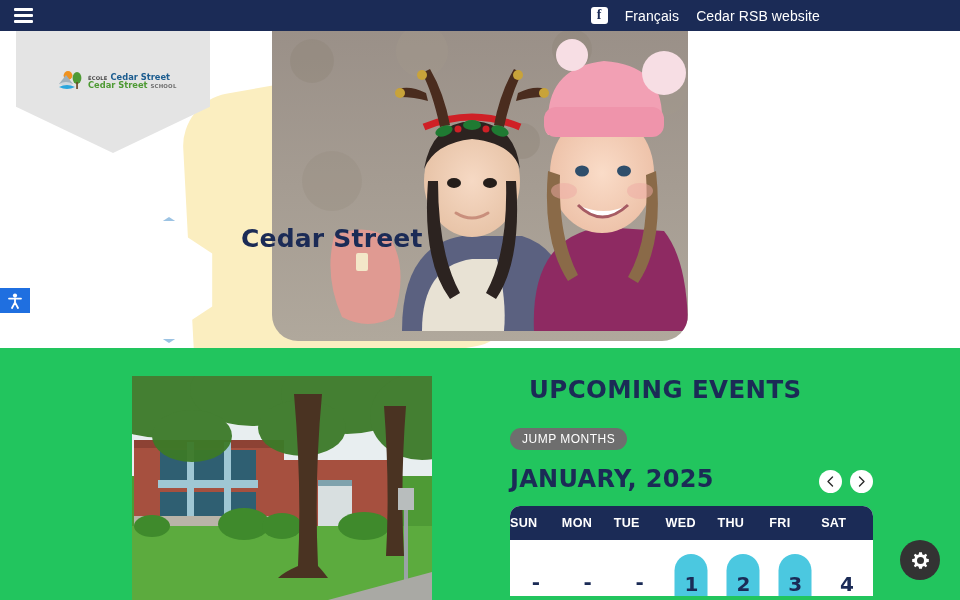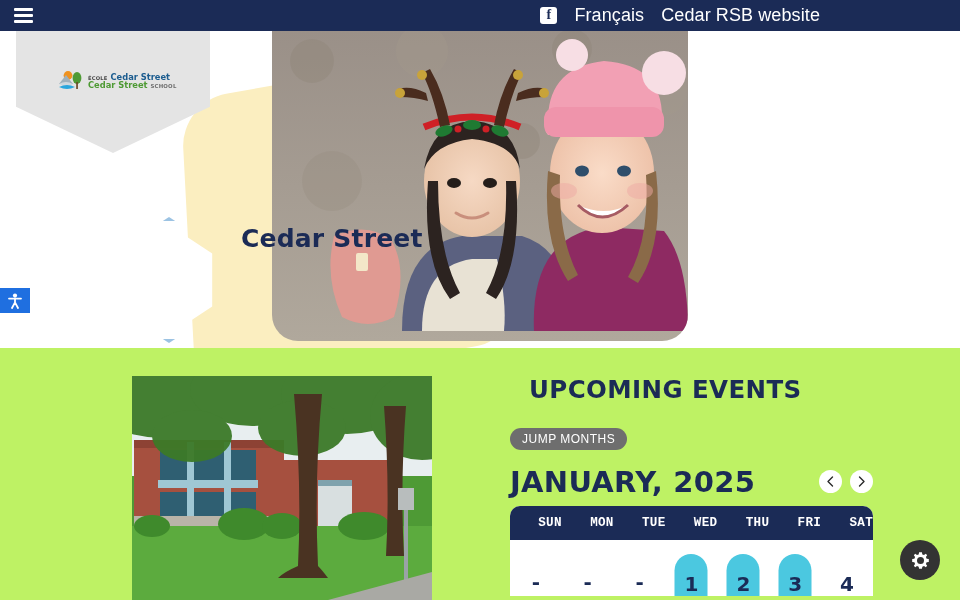--- a/index.html
+++ b/index.html
@@ -21,21 +21,21 @@
   }
   .hamburger i{ display:block; height:2.6px; background:#fff; border-radius:1px; }
   .topbar-right{
     margin-left:auto; margin-right:140px; display:flex; align-items:center; gap:17px;
   }
   .fb-icon{
     width:17px; height:17px; background:#ffffff; border-radius:3px;
     color:#1b2b56; font-weight:bold; font-size:14px; line-height:16px;
     text-align:center; font-family:"Liberation Serif", serif; cursor:pointer;
   }
-  .top-link{ color:#ffffff; font-size:18px; letter-spacing:.1px; cursor:pointer; white-space:nowrap; }
+  .top-link{ color:#ffffff; font-size:14px; letter-spacing:.1px; cursor:pointer; white-space:nowrap; }
 
   
   .hero{ position:absolute; top:31px; left:0; width:960px; height:317px; background:#fff; overflow:hidden; }
 
   .logo-badge{
     position:absolute; top:0px; left:16px; width:194px; height:122px;
     background:#e4e4e4;
     border-radius:0 0 22px 22px;
     clip-path: polygon(0 0, 100% 0, 100% 62%, 50% 100%, 0 62%);
     z-index:12;
@@ -83,60 +83,60 @@
   
   .a11y{
     position:absolute; left:0; top:288px; width:30px; height:25px;
     background:#1f6fe0; z-index:60; cursor:pointer;
     display:flex; align-items:center; justify-content:center;
   }
 
   
   .events{
     position:absolute; top:348px; left:0; width:960px; height:252px;
-    background:#bef264; overflow:hidden;
+    background:#22c55e; overflow:hidden;
   }
   .school-photo{
     position:absolute; left:132px; top:28px; width:300px; height:224px;
     overflow:hidden;
   }
   .events-head{
     position:absolute; left:529px; top:27px;
     font-size:24.5px; font-weight:bold; color:#1b2b56; letter-spacing:.4px;
     font-family:"DejaVu Sans", sans-serif;
   }
   .jump-months{
     position:absolute; left:510px; top:80px; height:22px; padding:0 12px;
     background:#6e6e6e; color:#fff; border-radius:11px; border:none;
     font-size:12px; letter-spacing:.5px; display:flex; align-items:center;
     cursor:pointer; font-family:"Liberation Sans", sans-serif;
   }
   .month-label{
     position:absolute; left:510px; top:117px;
-    font-size:29px; font-weight:bold; color:#1b2b56; letter-spacing:.3px;
+    font-size:24px; font-weight:bold; color:#1b2b56; letter-spacing:.3px;
     font-family:"DejaVu Sans", sans-serif;
   }
   .nav-btns{ position:absolute; right:87px; top:122px; display:flex; gap:8px; }
   .nav-btn{
     width:23px; height:23px; border-radius:50%; background:#ffffff; border:none;
     display:flex; align-items:center; justify-content:center; cursor:pointer;
     color:#2a2a2a;
   }
 
   .calendar{
     position:absolute; left:510px; top:158px; width:363px;
     background:#ffffff; border-radius:10px 10px 0 0; overflow:hidden;
   }
   .cal-head{
     background:#1b2b56; display:grid; grid-template-columns:repeat(7,1fr);
     height:34px; align-items:center;
   }
   .cal-head span{
-    color:#ffffff; font-size:12.6px; font-weight:bold; text-align:right;
-    letter-spacing:.3px; font-family:Liberation Mono, monospace;
+    color:#ffffff; font-size:12.6px; font-weight:bold; text-align:left;
+    letter-spacing:.3px; font-family:Liberation Sans, sans-serif;
   }
   .cal-grid{ display:grid; grid-template-columns:repeat(7,1fr); }
   .cal-cell{
     height:56px; display:flex; align-items:flex-end; justify-content:center;
     position:relative;
   }
   .cal-cell .num{
     font-size:20px; font-weight:bold; color:#1b2b56; position:relative; z-index:3;
     font-family:"DejaVu Sans", sans-serif; line-height:1; padding-bottom:2px;
   }

